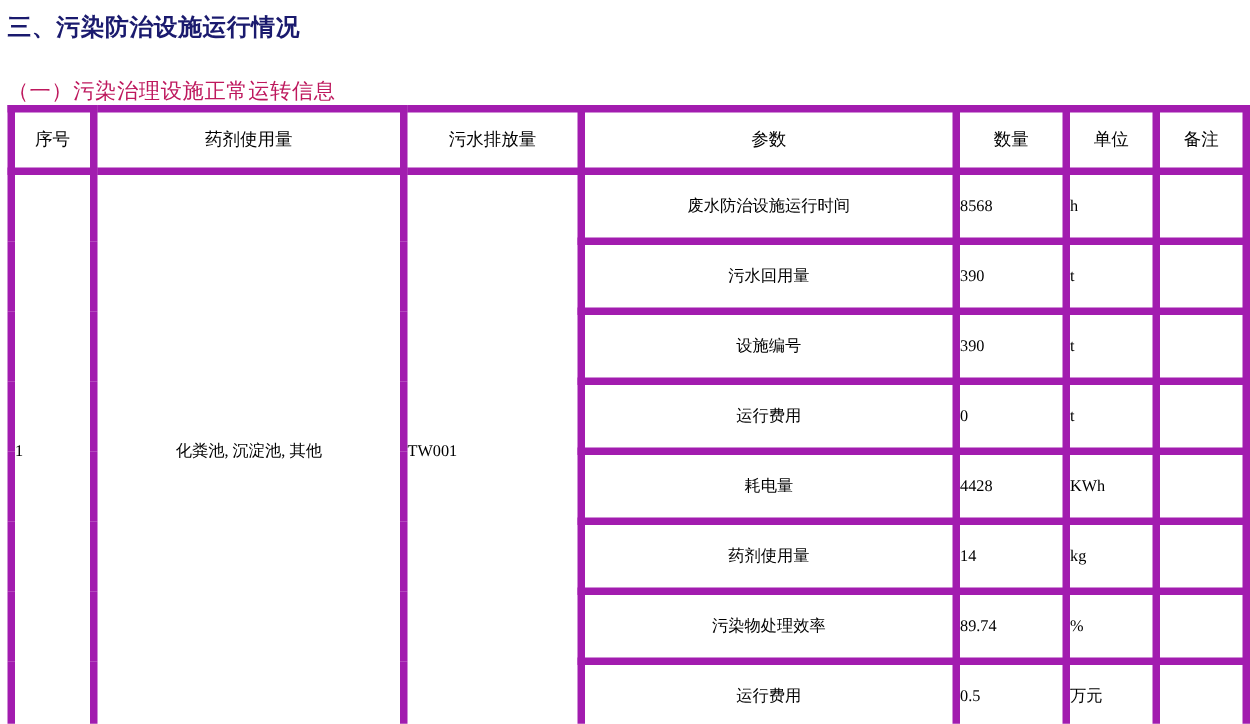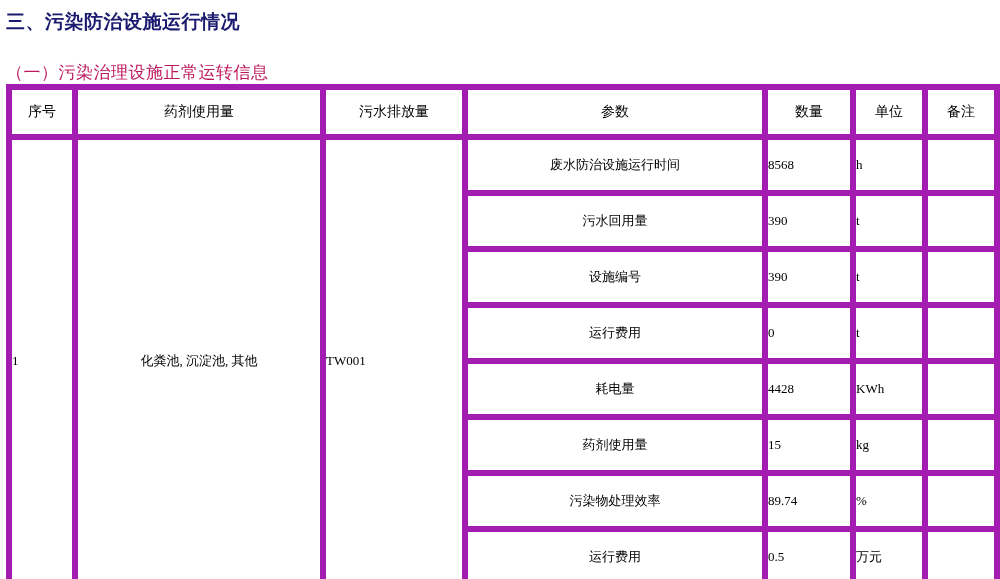--- a/index.html
+++ b/index.html
@@ -173,21 +173,21 @@
         <td class="note-cell"></td>
       </tr>
       <tr>
         <td class="param-cell">耗电量</td>
         <td class="qty-cell">4428</td>
         <td class="unit-cell">KWh</td>
         <td class="note-cell"></td>
       </tr>
       <tr>
         <td class="param-cell">药剂使用量</td>
-        <td class="qty-cell">15</td>
+        <td class="qty-cell">14</td>
         <td class="unit-cell">kg</td>
         <td class="note-cell"></td>
       </tr>
       <tr>
         <td class="param-cell">污染物处理效率</td>
         <td class="qty-cell">89.74</td>
         <td class="unit-cell">%</td>
         <td class="note-cell"></td>
       </tr>
       <tr>

